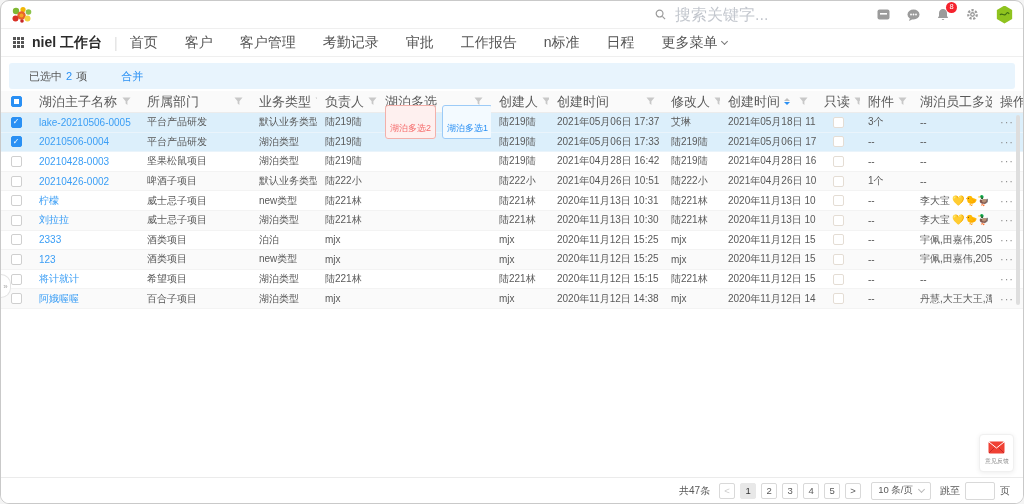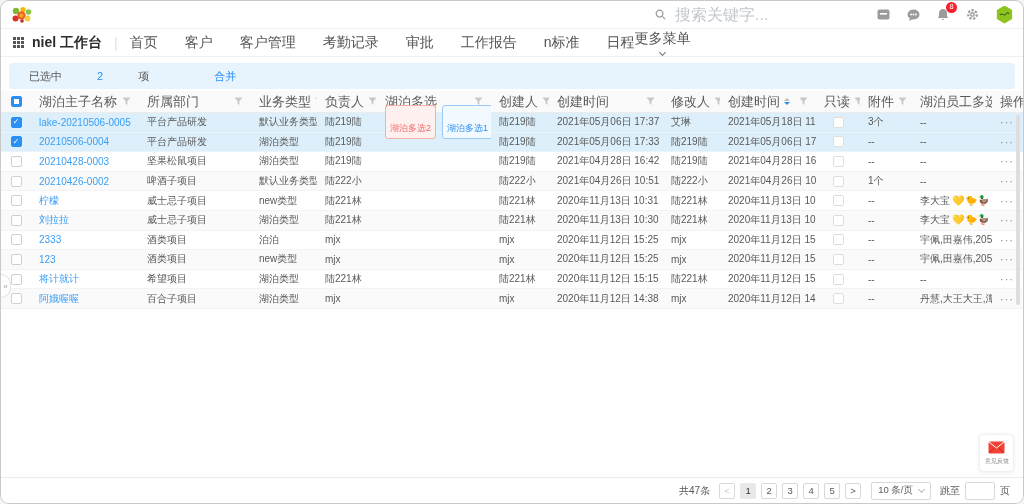--- a/index.html
+++ b/index.html
@@ -21,27 +21,27 @@
   .avatar { width:17px; height:18px; background:#8fc31f; clip-path:polygon(50% 0,95% 25%,95% 75%,50% 100%,5% 75%,5% 25%);
             display:flex; align-items:center; justify-content:center; cursor:pointer; }
 
   
   .navbar { height:28px; display:flex; align-items:center; padding:0 12px; border-bottom:1px solid #efefef; font-size:14px; color:#555; }
   .grid-icon { display:flex; margin-right:8px; cursor:pointer; }
   .workspace { font-weight:700; color:#2b2b2b; }
   .nav-sep { color:#e0e0e0; margin:0 12px; }
   .nav-items { display:flex; gap:27px; }
   .nav-item { cursor:pointer; white-space:nowrap; }
-  .more { display:flex; align-items:center; gap:5px; cursor:pointer;flex-direction:column; }
+  .more { display:flex; align-items:center; gap:5px; margin-left:27px; cursor:pointer; }
   .chev { width:5px; height:5px; border-right:1.4px solid #777; border-bottom:1.4px solid #777;
           transform:rotate(45deg); margin-top:-3px; }
 
   
   .selbar { margin:6px 8px 2px; height:26px; background:#e8f4fd; border-radius:3px; display:flex;
-            align-items:center; padding:0 20px; font-size:11px; color:#555;gap:31px; }
+            align-items:center; padding:0 20px; font-size:11px; color:#555; }
   .sel-count { color:#2a90f4; margin:0 4px; }
   .blink { color:#2a90f4; cursor:pointer; white-space:nowrap; }
   .merge { margin-left:34px; }
   .batch-wrap { position:relative; display:flex; align-items:center; margin-left:24px; padding:0 8px; }
   .batch-wrap .blink { margin:0 9px; }
   .sep { color:#ccd7e0; font-size:9px; }
   .annotation { position:absolute; left:-3px; right:-3px; top:-7px; bottom:-7px;
                 border:2px solid #e8472e; border-radius:7px; pointer-events:none; }
 
   

